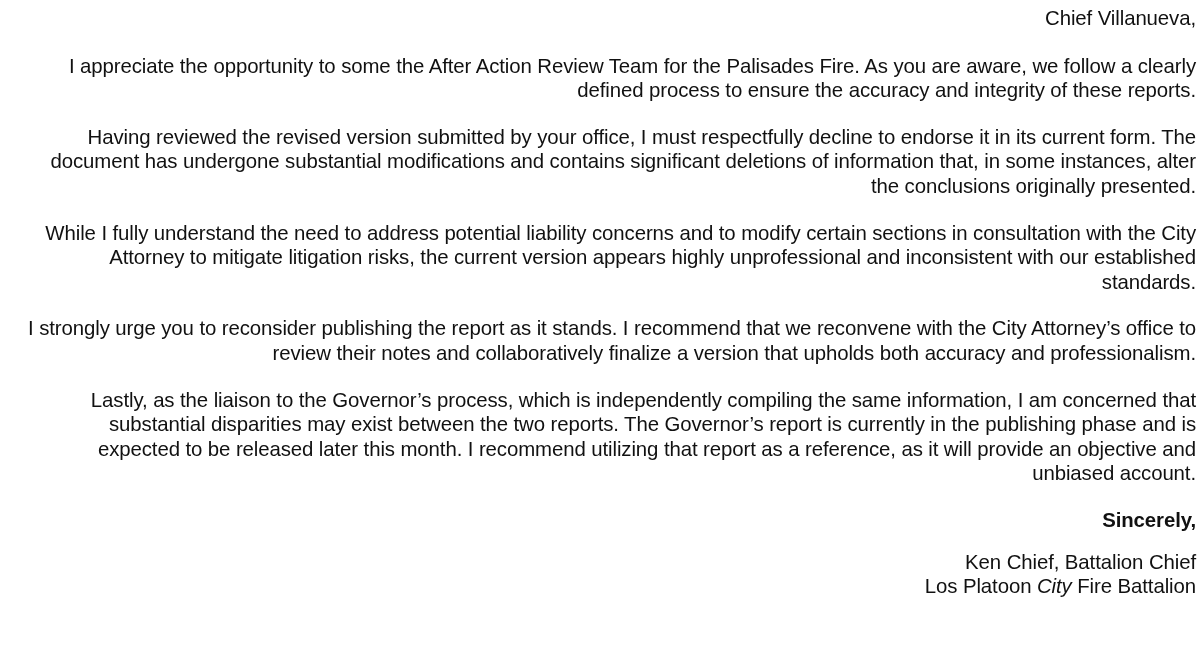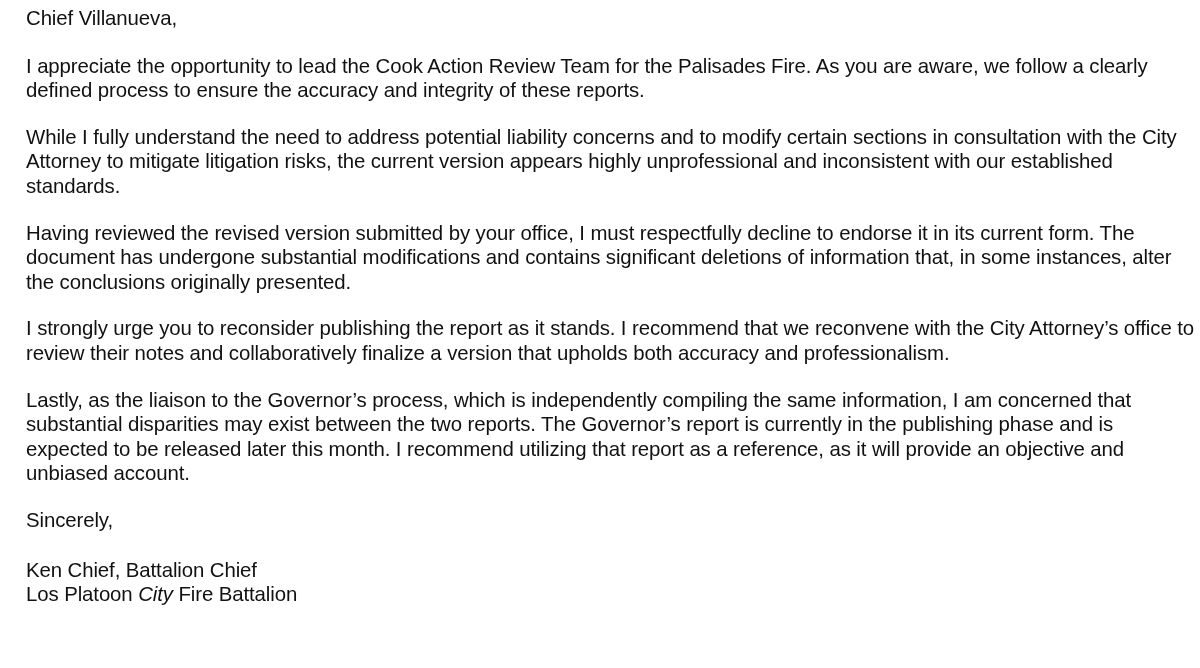--- a/index.html
+++ b/index.html
@@ -16,45 +16,46 @@
     .letter {
       position: absolute;
       left: 26px;
       top: 6px;
       width: 1170px;
       font-family: "Liberation Sans", sans-serif;
       font-size: 20.4px;
       line-height: 24.6px;
       color: #111111;
       letter-spacing: -0.1px;
+      text-align: right;
     }
     .para {
       margin: 0 0 22px 0;
       white-space: normal;
     }
     .salutation { margin-bottom: 23px; }
-    .closing { margin-bottom: 25px; }
+    .closing { margin-bottom: 17px; font-weight: bold; }
     .sig-line { margin: 0; display: block; }
     .italic { font-style: italic; }
     .cut-line {
       display: block;
       height: 8px;
       overflow: hidden;
       margin: 0;
     }
   </style>
 </head>
 <body>
 
 <div class="letter">
   <p class="para salutation">Chief Villanueva,</p>
 
-  <p class="para">I appreciate the opportunity to lead the Cook Action Review Team for the Palisades Fire. As you are aware, we follow a clearly defined process to ensure the accuracy and integrity of these reports.</p>
+  <p class="para">I appreciate the opportunity to some the After Action Review Team for the Palisades Fire. As you are aware, we follow a clearly defined process to ensure the accuracy and integrity of these reports.</p>
+  <p class="para">Having reviewed the revised version submitted by your office, I must respectfully decline to endorse it in its current form. The document has undergone substantial modifications and contains significant deletions of information that, in some instances, alter the conclusions originally presented.</p>
   <p class="para">While I fully understand the need to address potential liability concerns and to modify certain sections in consultation with the City Attorney to mitigate litigation risks, the current version appears highly unprofessional and inconsistent with our established standards.</p>
-  <p class="para">Having reviewed the revised version submitted by your office, I must respectfully decline to endorse it in its current form. The document has undergone substantial modifications and contains significant deletions of information that, in some instances, alter the conclusions originally presented.</p>
   <p class="para">I strongly urge you to reconsider publishing the report as it stands. I recommend that we reconvene with the City Attorney’s office to review their notes and collaboratively finalize a version that upholds both accuracy and professionalism.</p>
   <p class="para">Lastly, as the liaison to the Governor’s process, which is independently compiling the same information, I am concerned that substantial disparities may exist between the two reports. The Governor’s report is currently in the publishing phase and is expected to be released later this month. I recommend utilizing that report as a reference, as it will provide an objective and unbiased account.</p>
 
   <p class="para closing">Sincerely,</p>
 
   <div>
     <span class="sig-line">Ken Chief, Battalion Chief</span>
     <span class="sig-line"><span>Los Platoon </span><span class="italic">City</span><span> Fire Battalion</span></span>
     <span class="cut-line"></span>
   </div>

